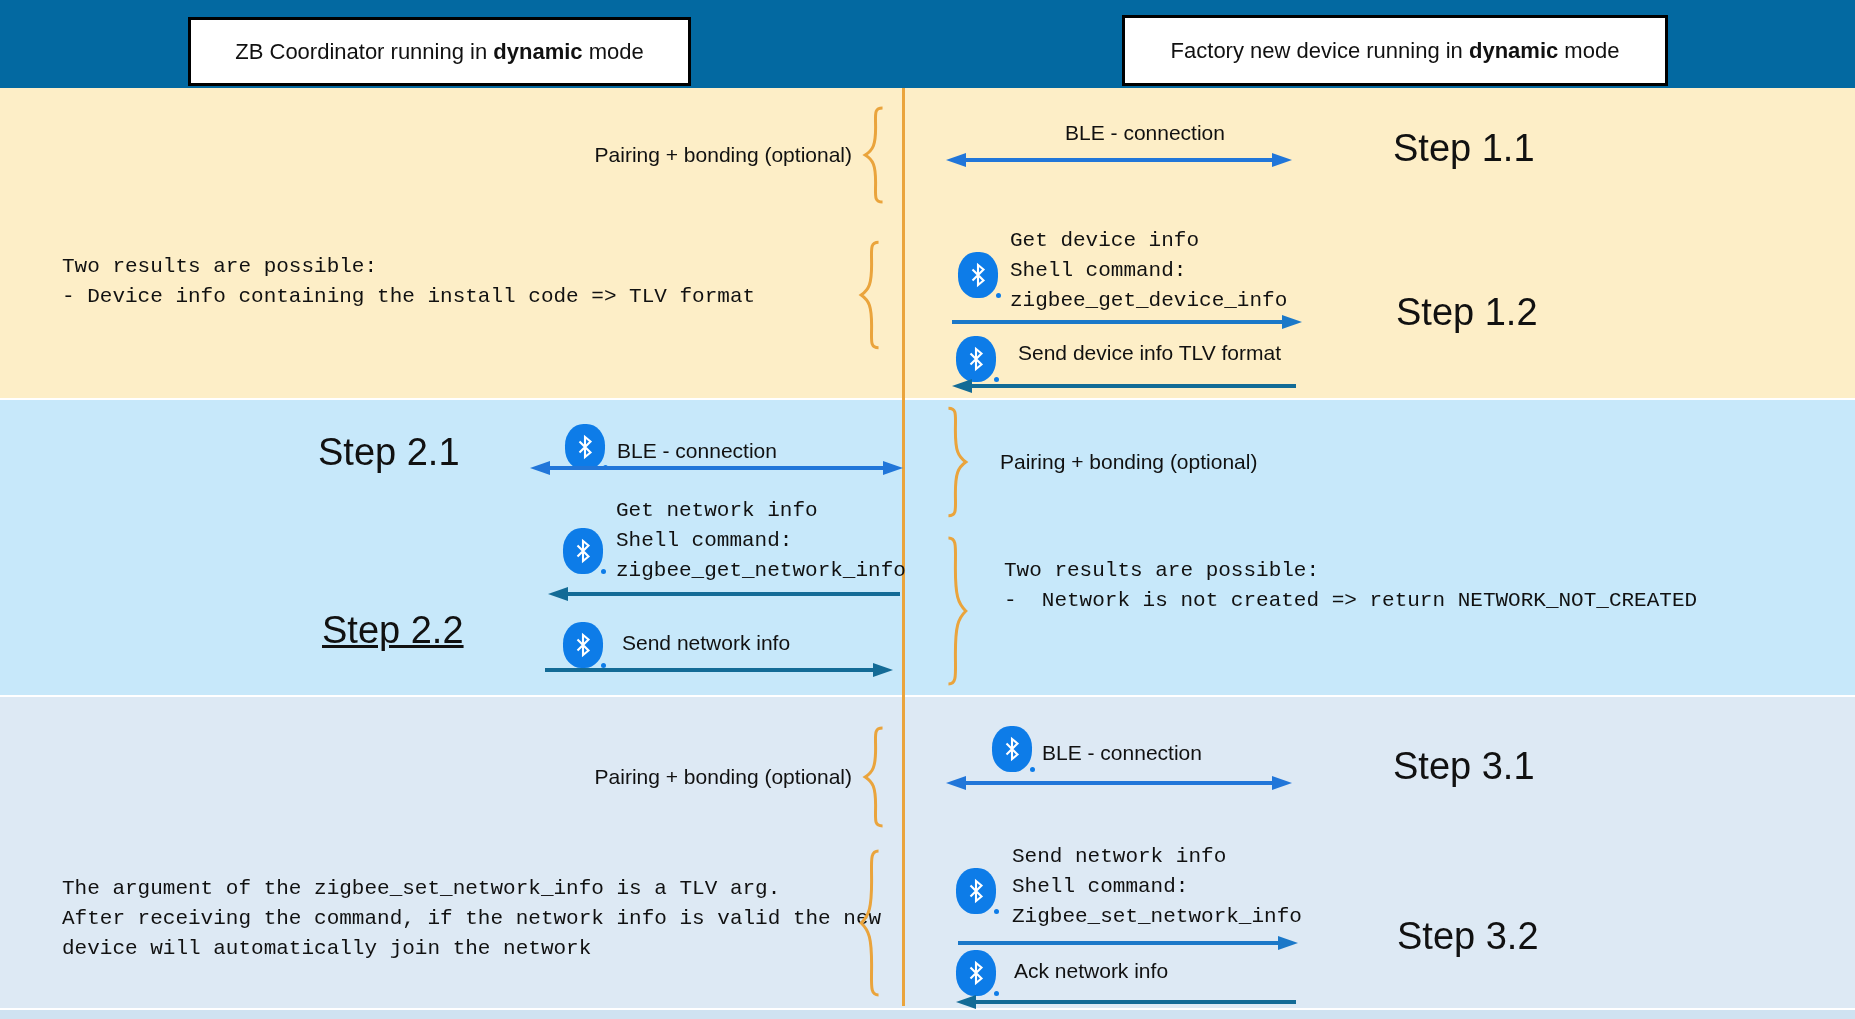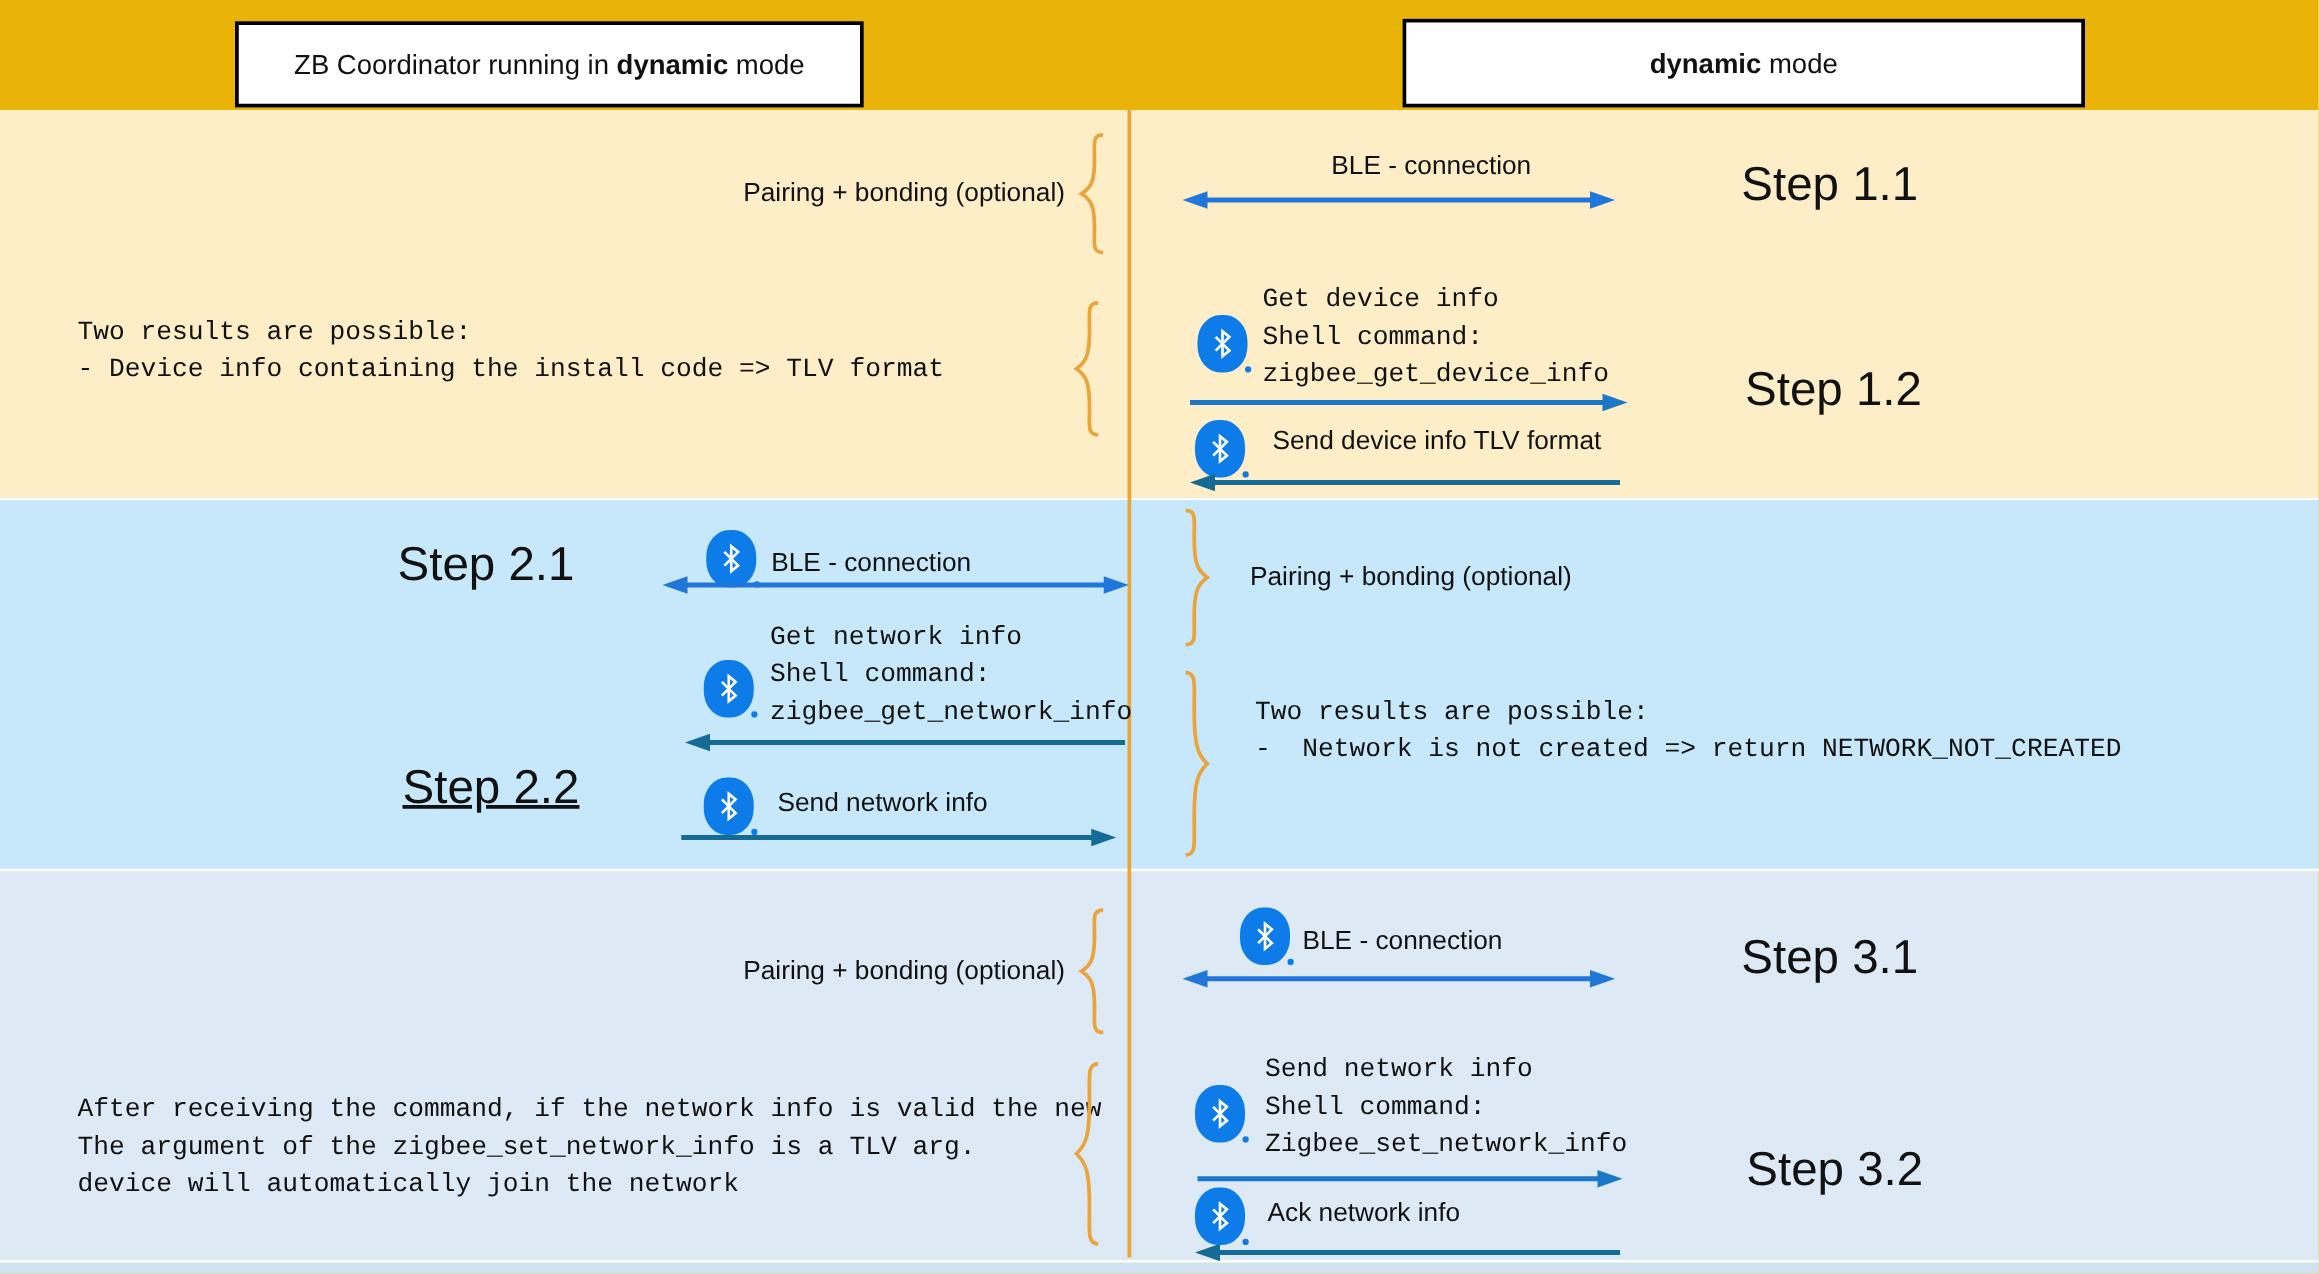--- a/index.html
+++ b/index.html
@@ -1,18 +1,18 @@
 <!DOCTYPE html>
 <html style="--band1-bg: #fdeec7; --band2-bg: #c7e8fa; --band3-bg: #dde9f4; --bottom-strip: #cfe2f1; --lifeline: #eaa43c; --brace: #eaa43c; --arrow-ble: #2176d9; --arrow-request: #1b78c8; --arrow-response: #136b96; --bluetooth: #0d7ce8;"><head>
 <meta charset="utf-8">
 <style>
   html,body{margin:0;padding:0;background:#ffffff;}
   #stage{
     position:relative;width:1855px;height:1019px;overflow:hidden;
-    font-family:"Liberation Sans",sans-serif;color:#111;background:#eab308;
+    font-family:"Liberation Sans",sans-serif;color:#111;background:#0369a1;
   }
   .band{position:absolute;left:0;width:1855px;}
   #band1{top:88px;height:310px;background:var(--band1-bg);}
   #band2{top:398px;height:297px;background:var(--band2-bg);border-top:2px solid #fff;}
   #band3{top:695px;height:313px;background:var(--band3-bg);border-top:2px solid #fff;}
   #bottom-strip{top:1008px;height:11px;background:var(--bottom-strip);border-top:2px solid #fff;}
   .actor{
     position:absolute;top:0;background:#fff;border:3px solid #000;
     display:flex;align-items:center;justify-content:center;
     font-size:22px;white-space:pre;
@@ -52,21 +52,21 @@
 <div id="stage">
 
   <div class="band" id="band1"></div>
   <div class="band" id="band2"></div>
   <div class="band" id="band3"></div>
   <div class="band" id="bottom-strip"></div>
 
   <div id="lifeline"></div>
 
   <div class="actor" id="actor-coordinator"><span>ZB Coordinator running in </span><b>dynamic</b><span> mode</span></div>
-  <div class="actor" id="actor-device"><b>dynamic</b><span> mode</span></div>
+  <div class="actor" id="actor-device"><span>Factory new device running in </span><b>dynamic</b><span> mode</span></div>
 
   <svg class="brace" style="left:860px;top:106px;height:98px;" viewBox="0 0 30 100" preserveAspectRatio="none">
       <path vector-effect="non-scaling-stroke" d="M26 2 C16 2 18 8 18 22 C18 40 15 45 6 50 C15 55 18 60 18 78 C18 92 16 98 26 98"></path>
     </svg>
   <div class="txt right-align" style="left:540px;top:142px;width:312px;">Pairing + bonding (optional)</div>
 
   <div class="txt center-align" style="left:1000px;top:120px;width:290px;">BLE - connection</div>
   <div class="arrow" style="left:946px;top:152px;width:346px;--c:var(--arrow-ble);">
       <span class="ah-l"></span>
       <span class="shaft"></span>
@@ -180,22 +180,22 @@
     </div>
   <div class="txt" style="left:1042px;top:740px;">BLE - connection</div>
   <div class="arrow" style="left:946px;top:775px;width:346px;--c:var(--arrow-ble);">
       <span class="ah-l"></span>
       <span class="shaft"></span>
       <span class="ah-r"></span>
     </div>
   <div class="step" style="left:1393px;top:744px;">Step 3.1</div>
 
   <div class="block" style="left:62px;top:874px;">
+    <div>The argument of the zigbee_set_network_info is a TLV arg.</div>
     <div>After receiving the command, if the network info is valid the new</div>
-    <div>The argument of the zigbee_set_network_info is a TLV arg.</div>
     <div>device will automatically join the network</div>
   </div>
   <svg class="brace" style="left:856px;top:848px;height:150px;" viewBox="0 0 30 100" preserveAspectRatio="none">
       <path vector-effect="non-scaling-stroke" d="M26 2 C16 2 18 8 18 22 C18 40 15 45 6 50 C15 55 18 60 18 78 C18 92 16 98 26 98"></path>
     </svg>
 
   <div class="block" style="left:1012px;top:842px;">
     <div>Send network info</div>
     <div>Shell command:</div>
     <div>Zigbee_set_network_info</div>

